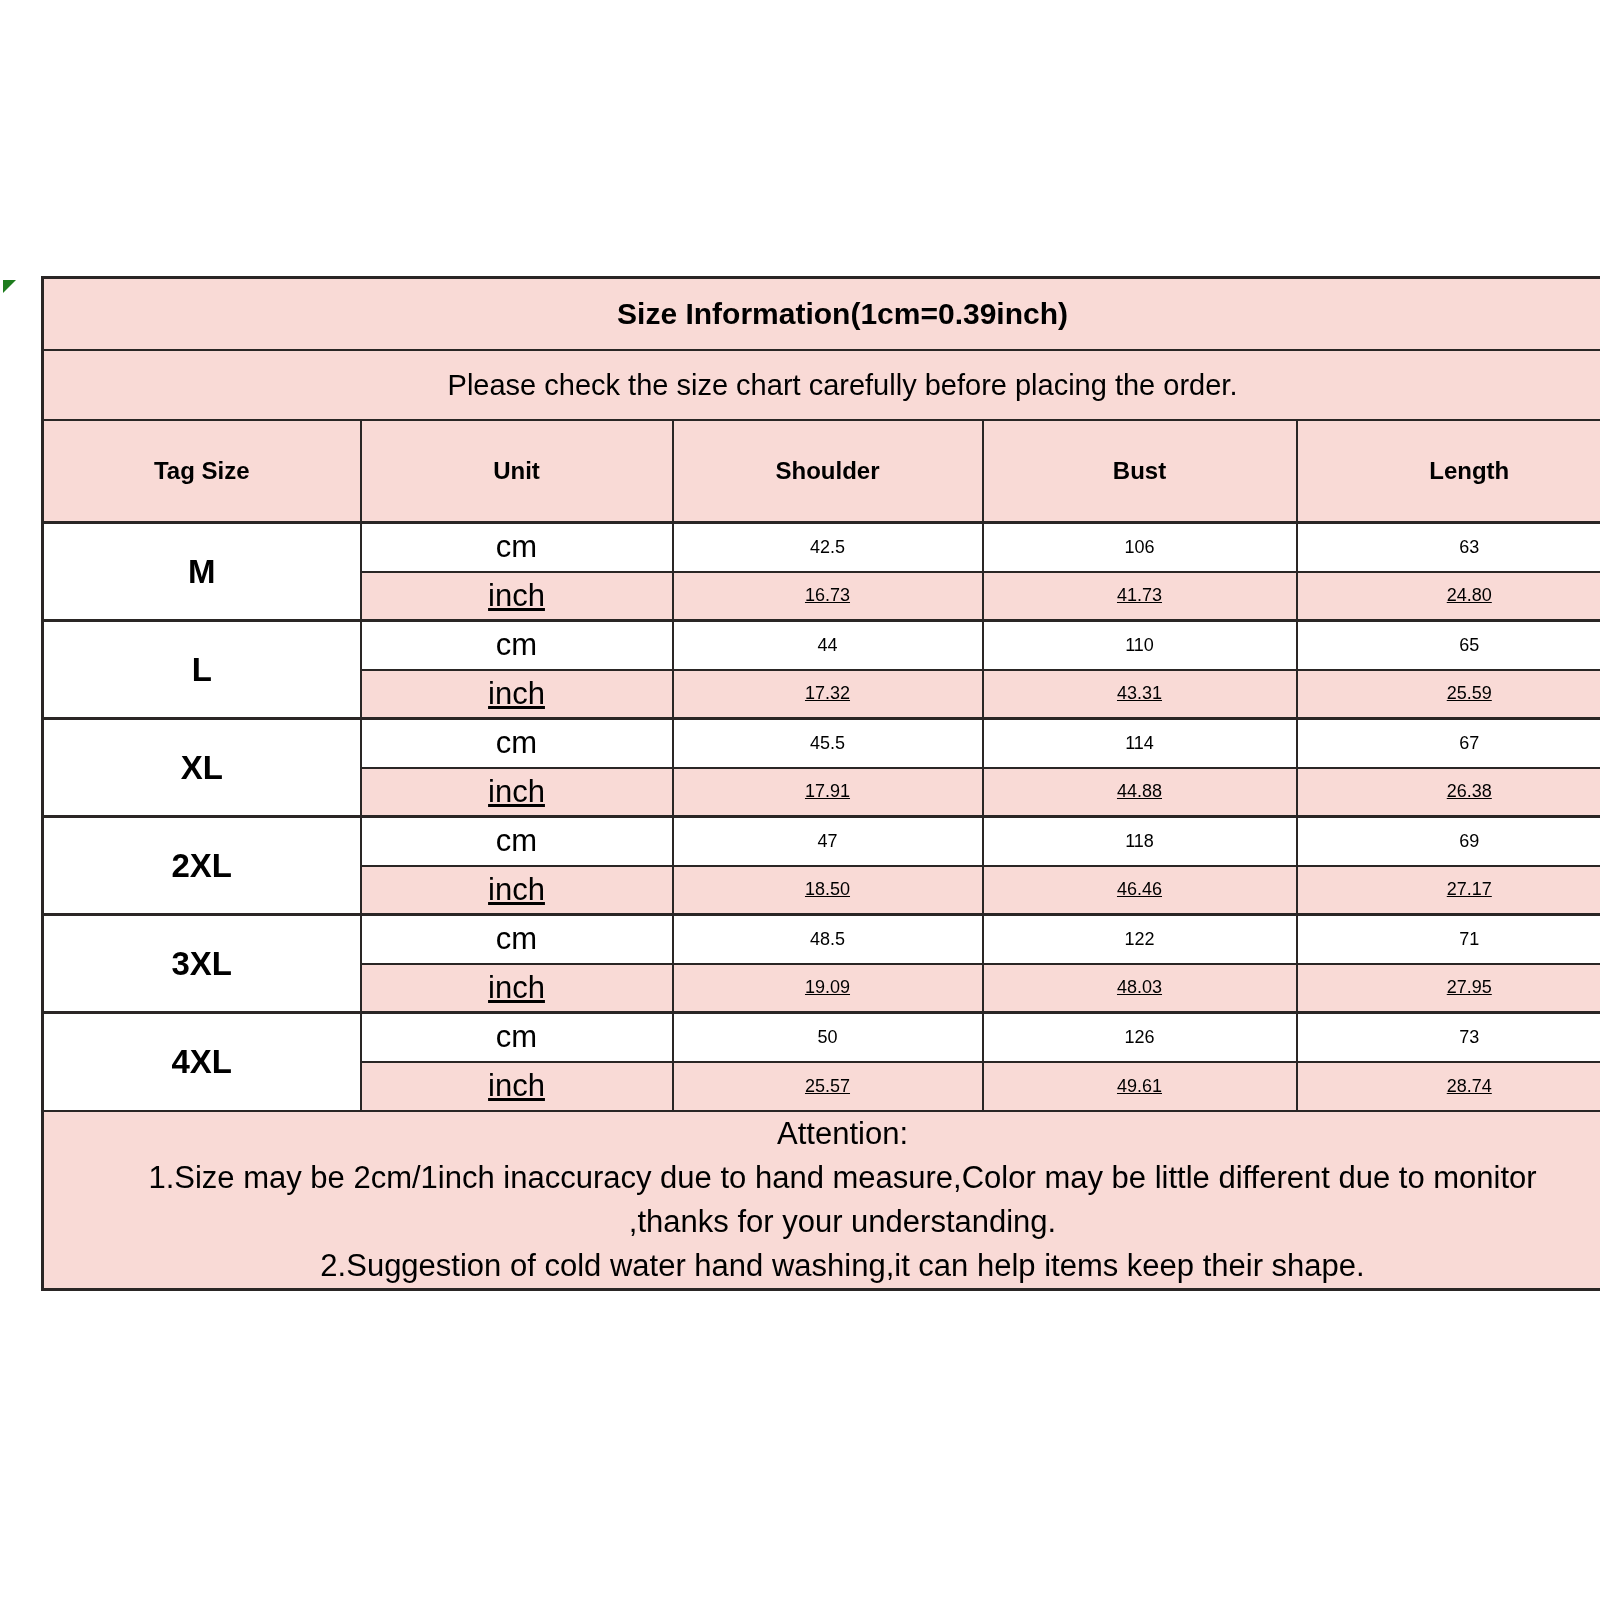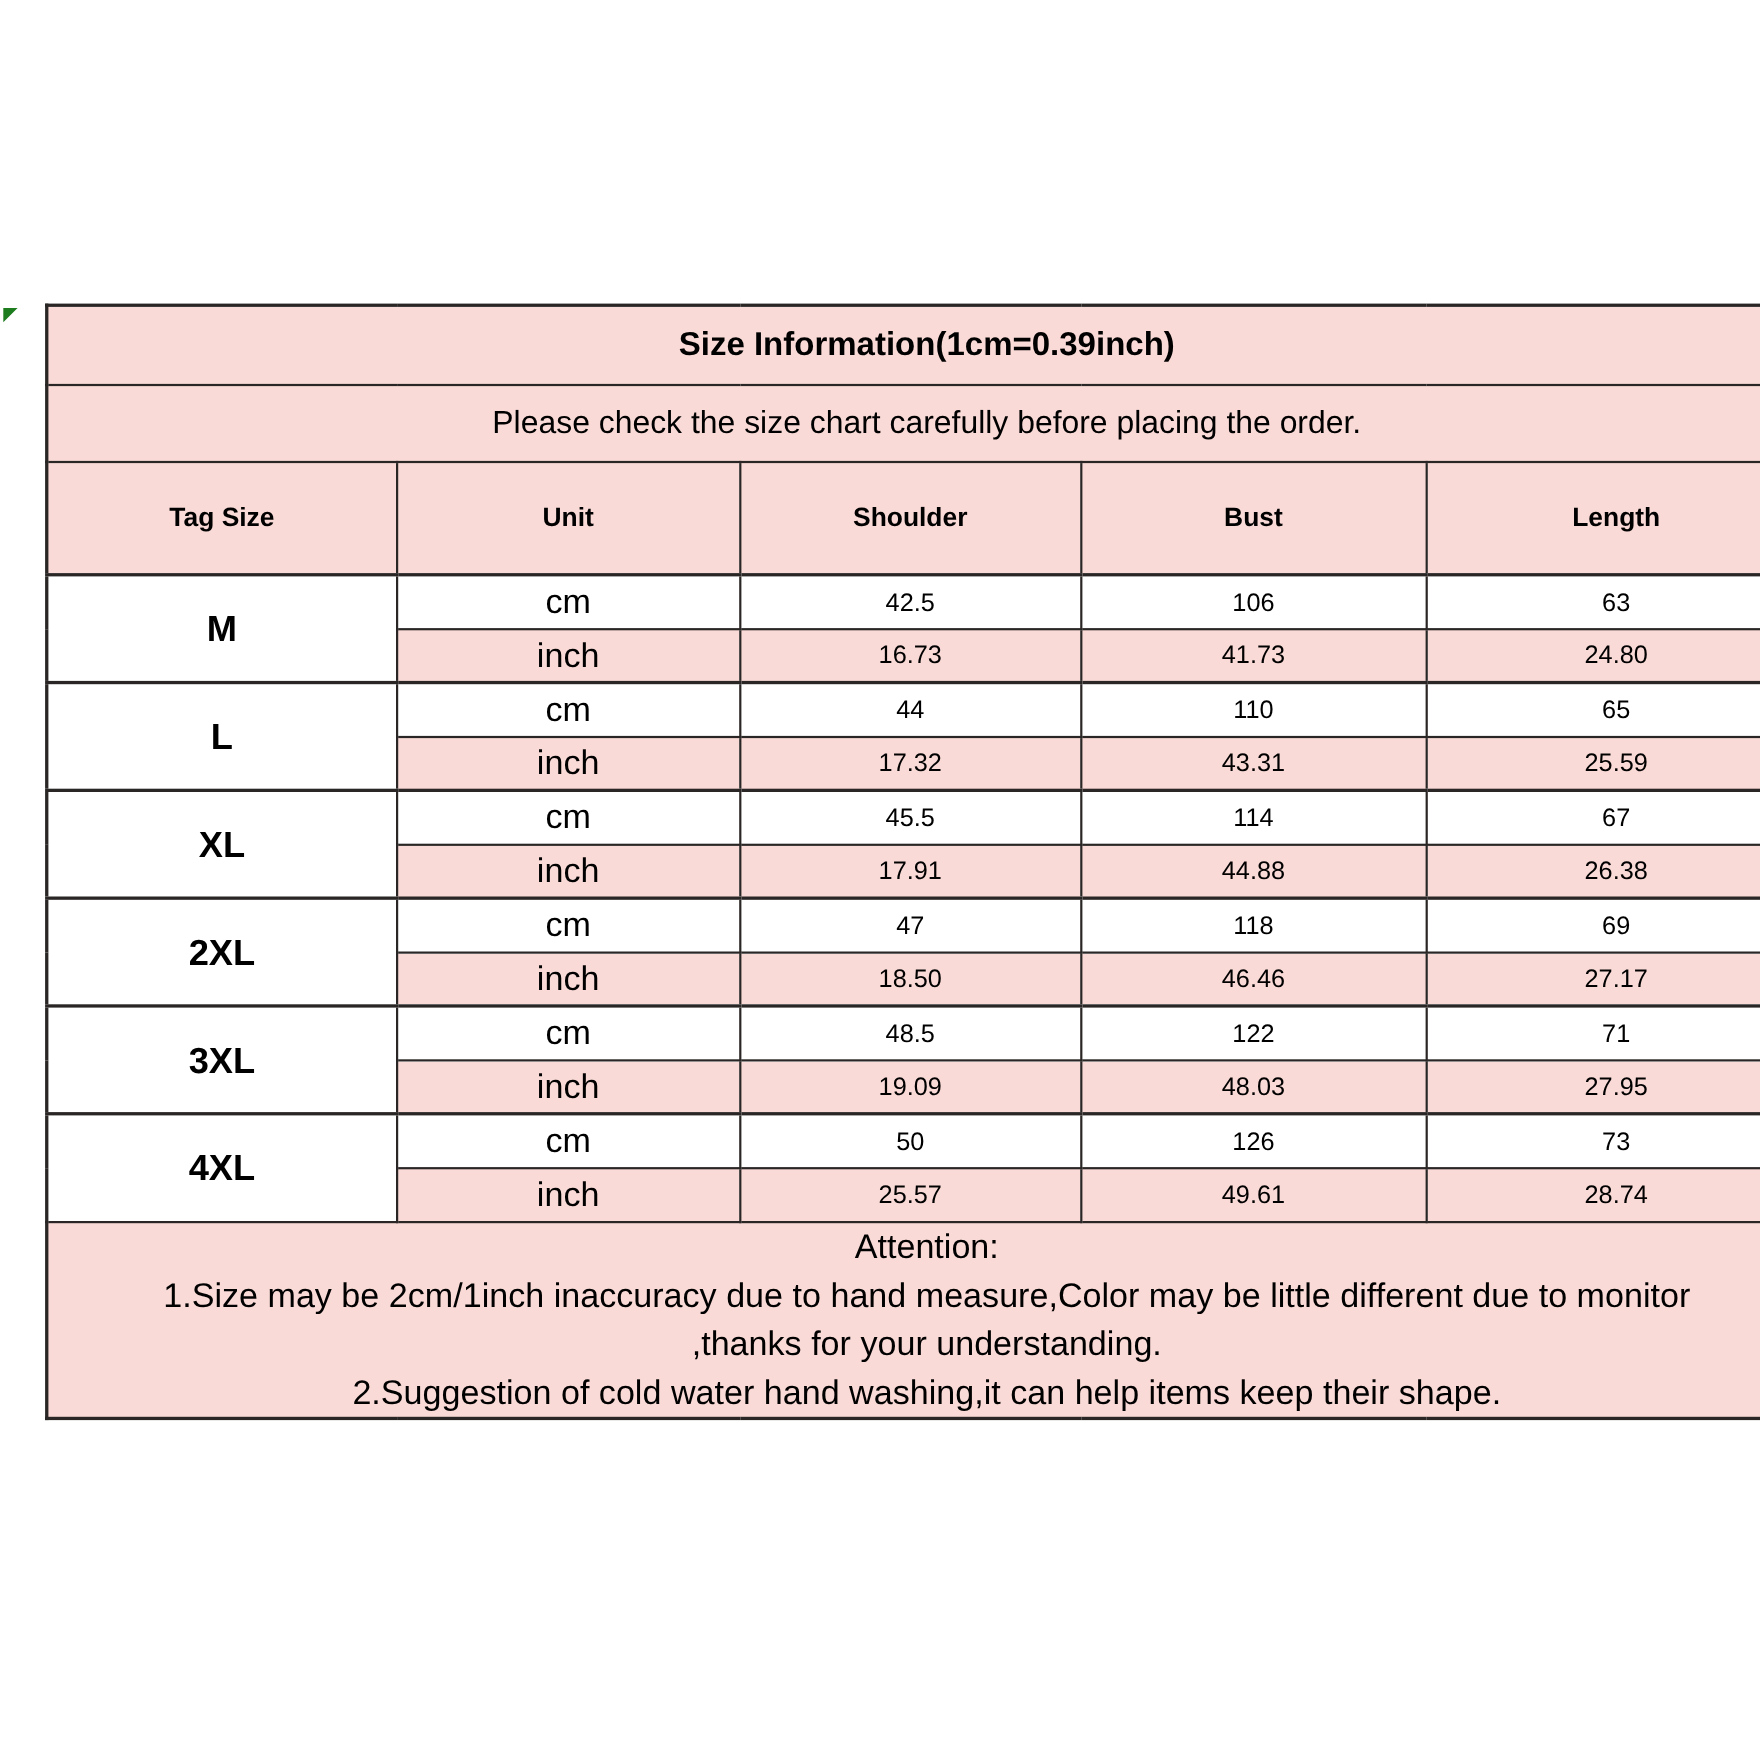--- a/index.html
+++ b/index.html
@@ -73,22 +73,22 @@
     border-bottom-width: 3px;
   }
   tr.size-row { height: 49px; }
   tr.group-start td { border-top-width: 3px; }
   td.tag-cell {
     font-size: 33px;
     font-weight: bold;
     background: #ffffff;
   }
   td.unit-cell { font-size: 31px; }
-  td.value-cell { font-size: 23px; }
-  tr.row-pink td { background: var(--pink); }
+  td.value-cell { font-size: 18px; }
+  tr.row-pink td { background: var(--pink); text-decoration: underline; }
   tr.row-white td { background: #ffffff; }
 
   .attention-row td {
     border-top-width: 3px;
     text-align: left;
     padding: 20px 14px 12px 8px;
     font-size: 31px;
     line-height: 44px;
   }
   .attention-row .attn-line {

